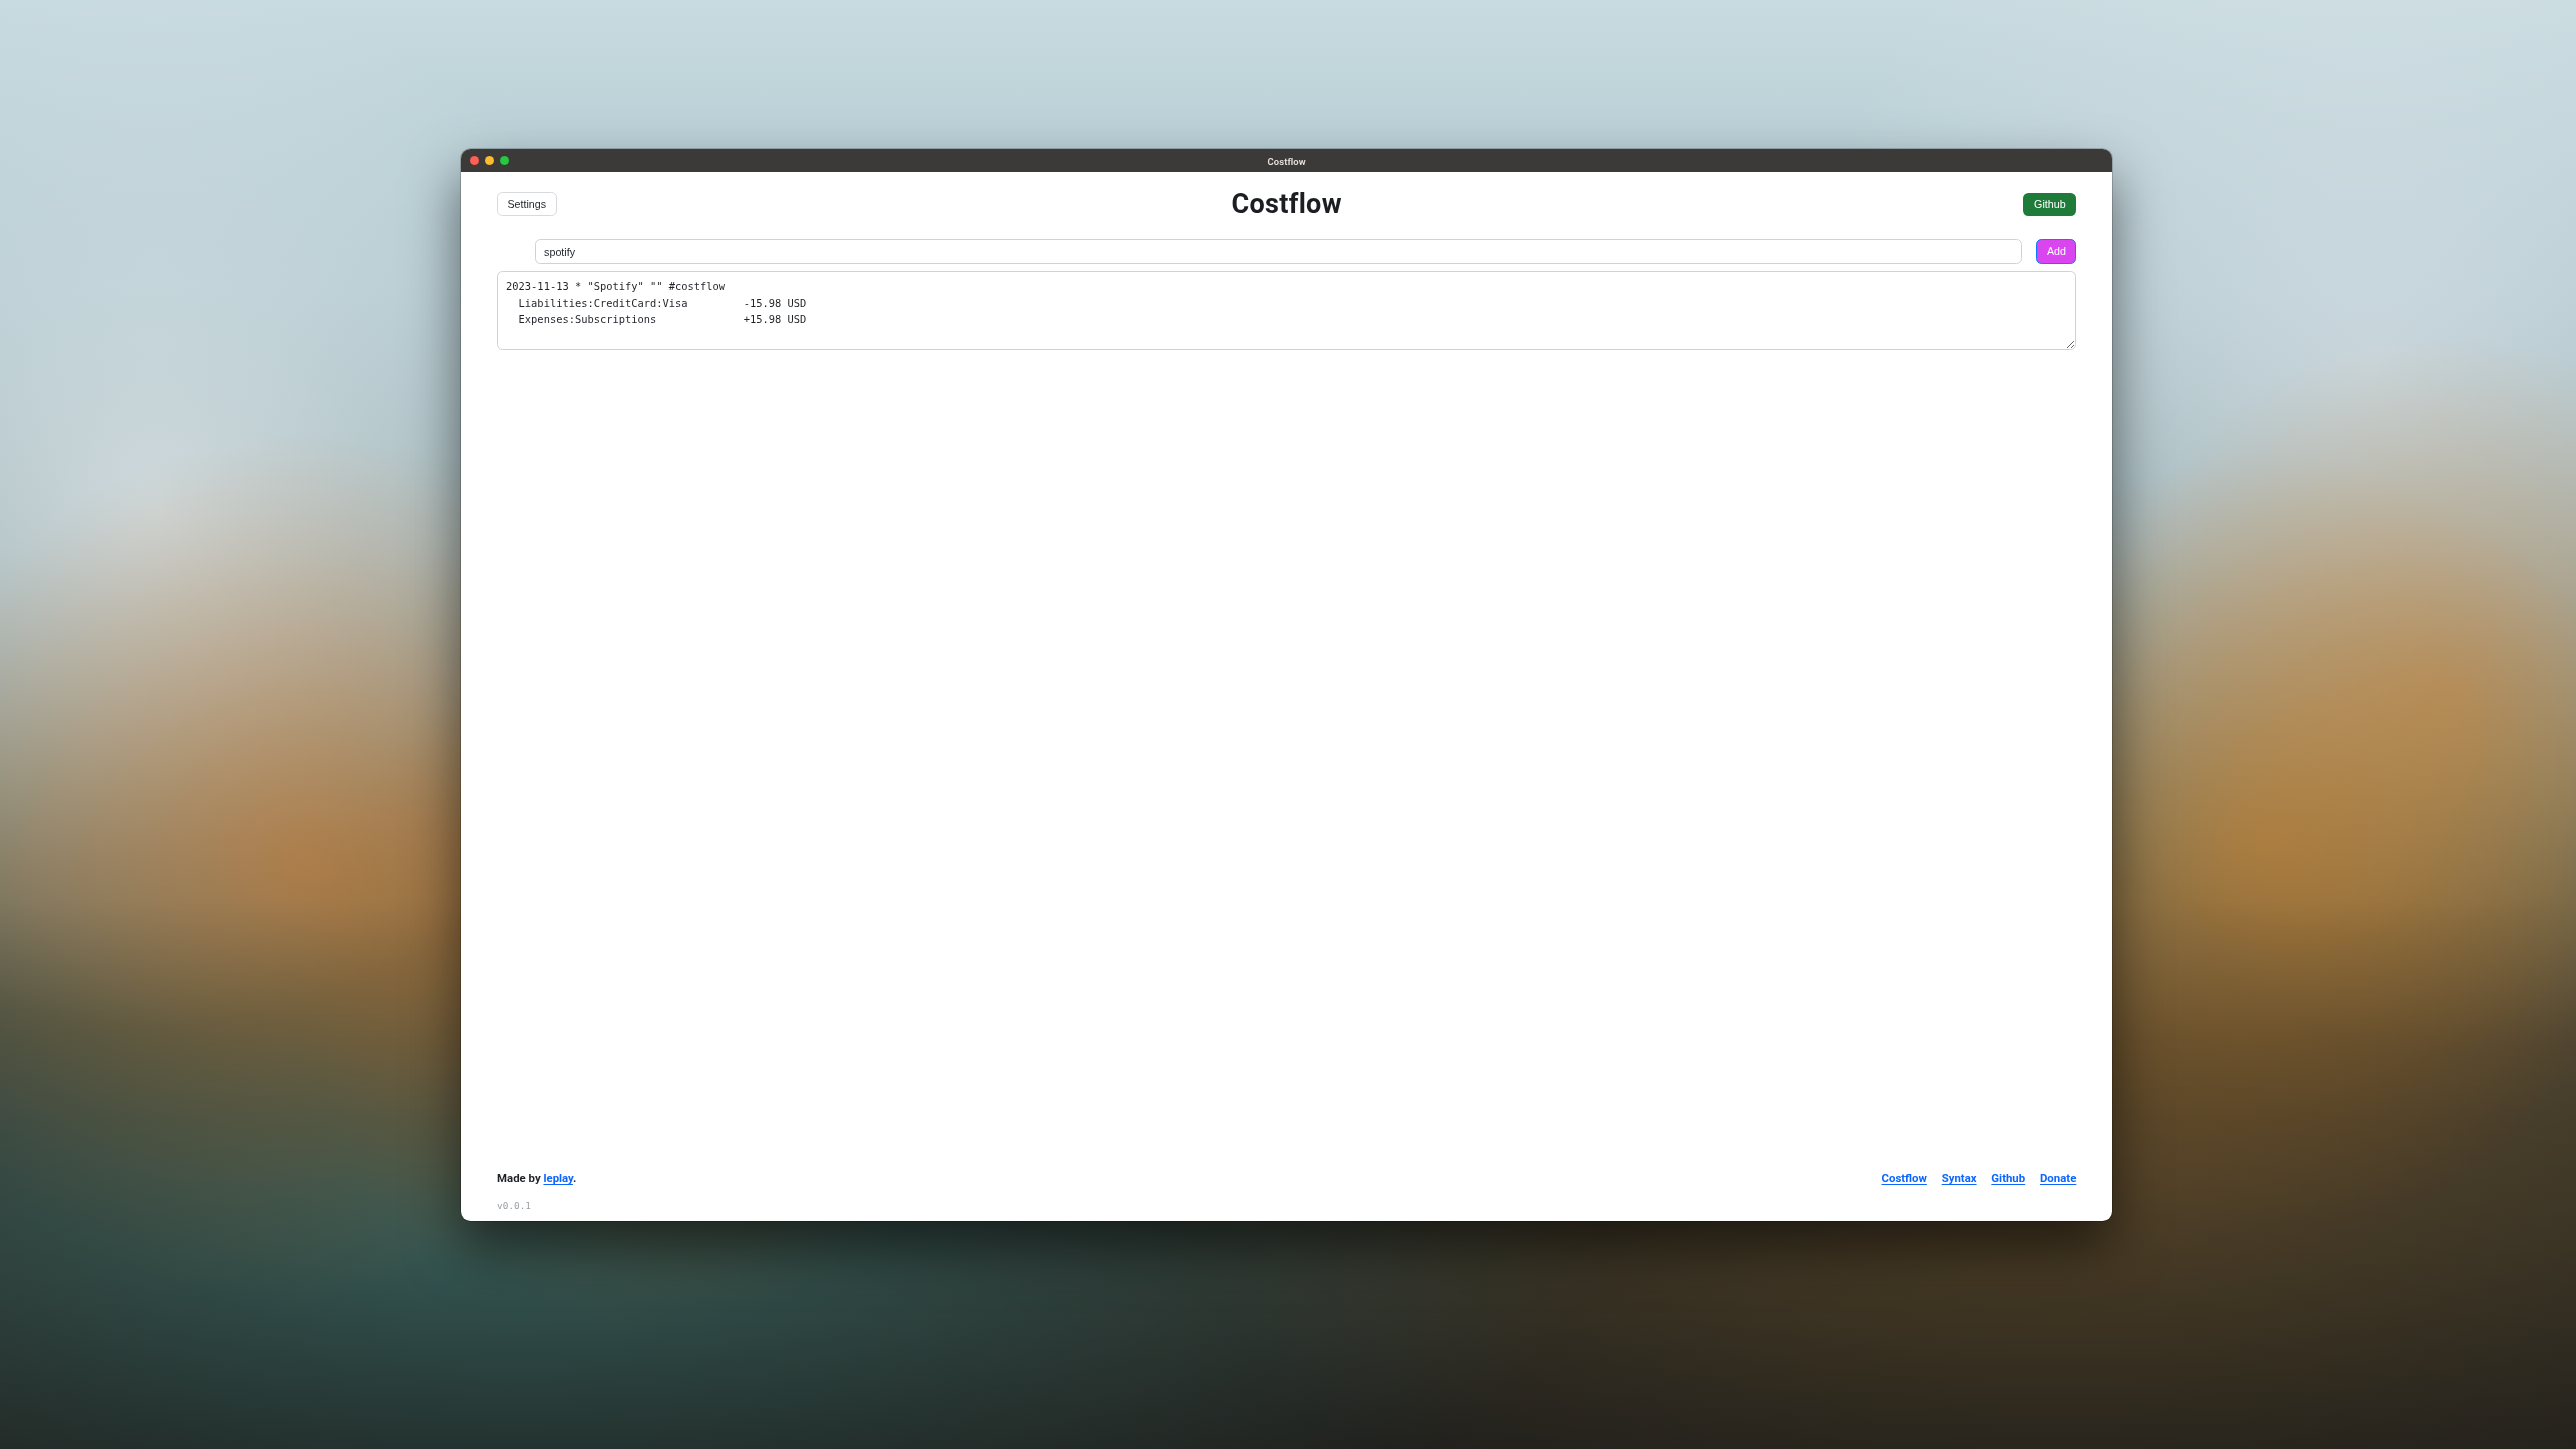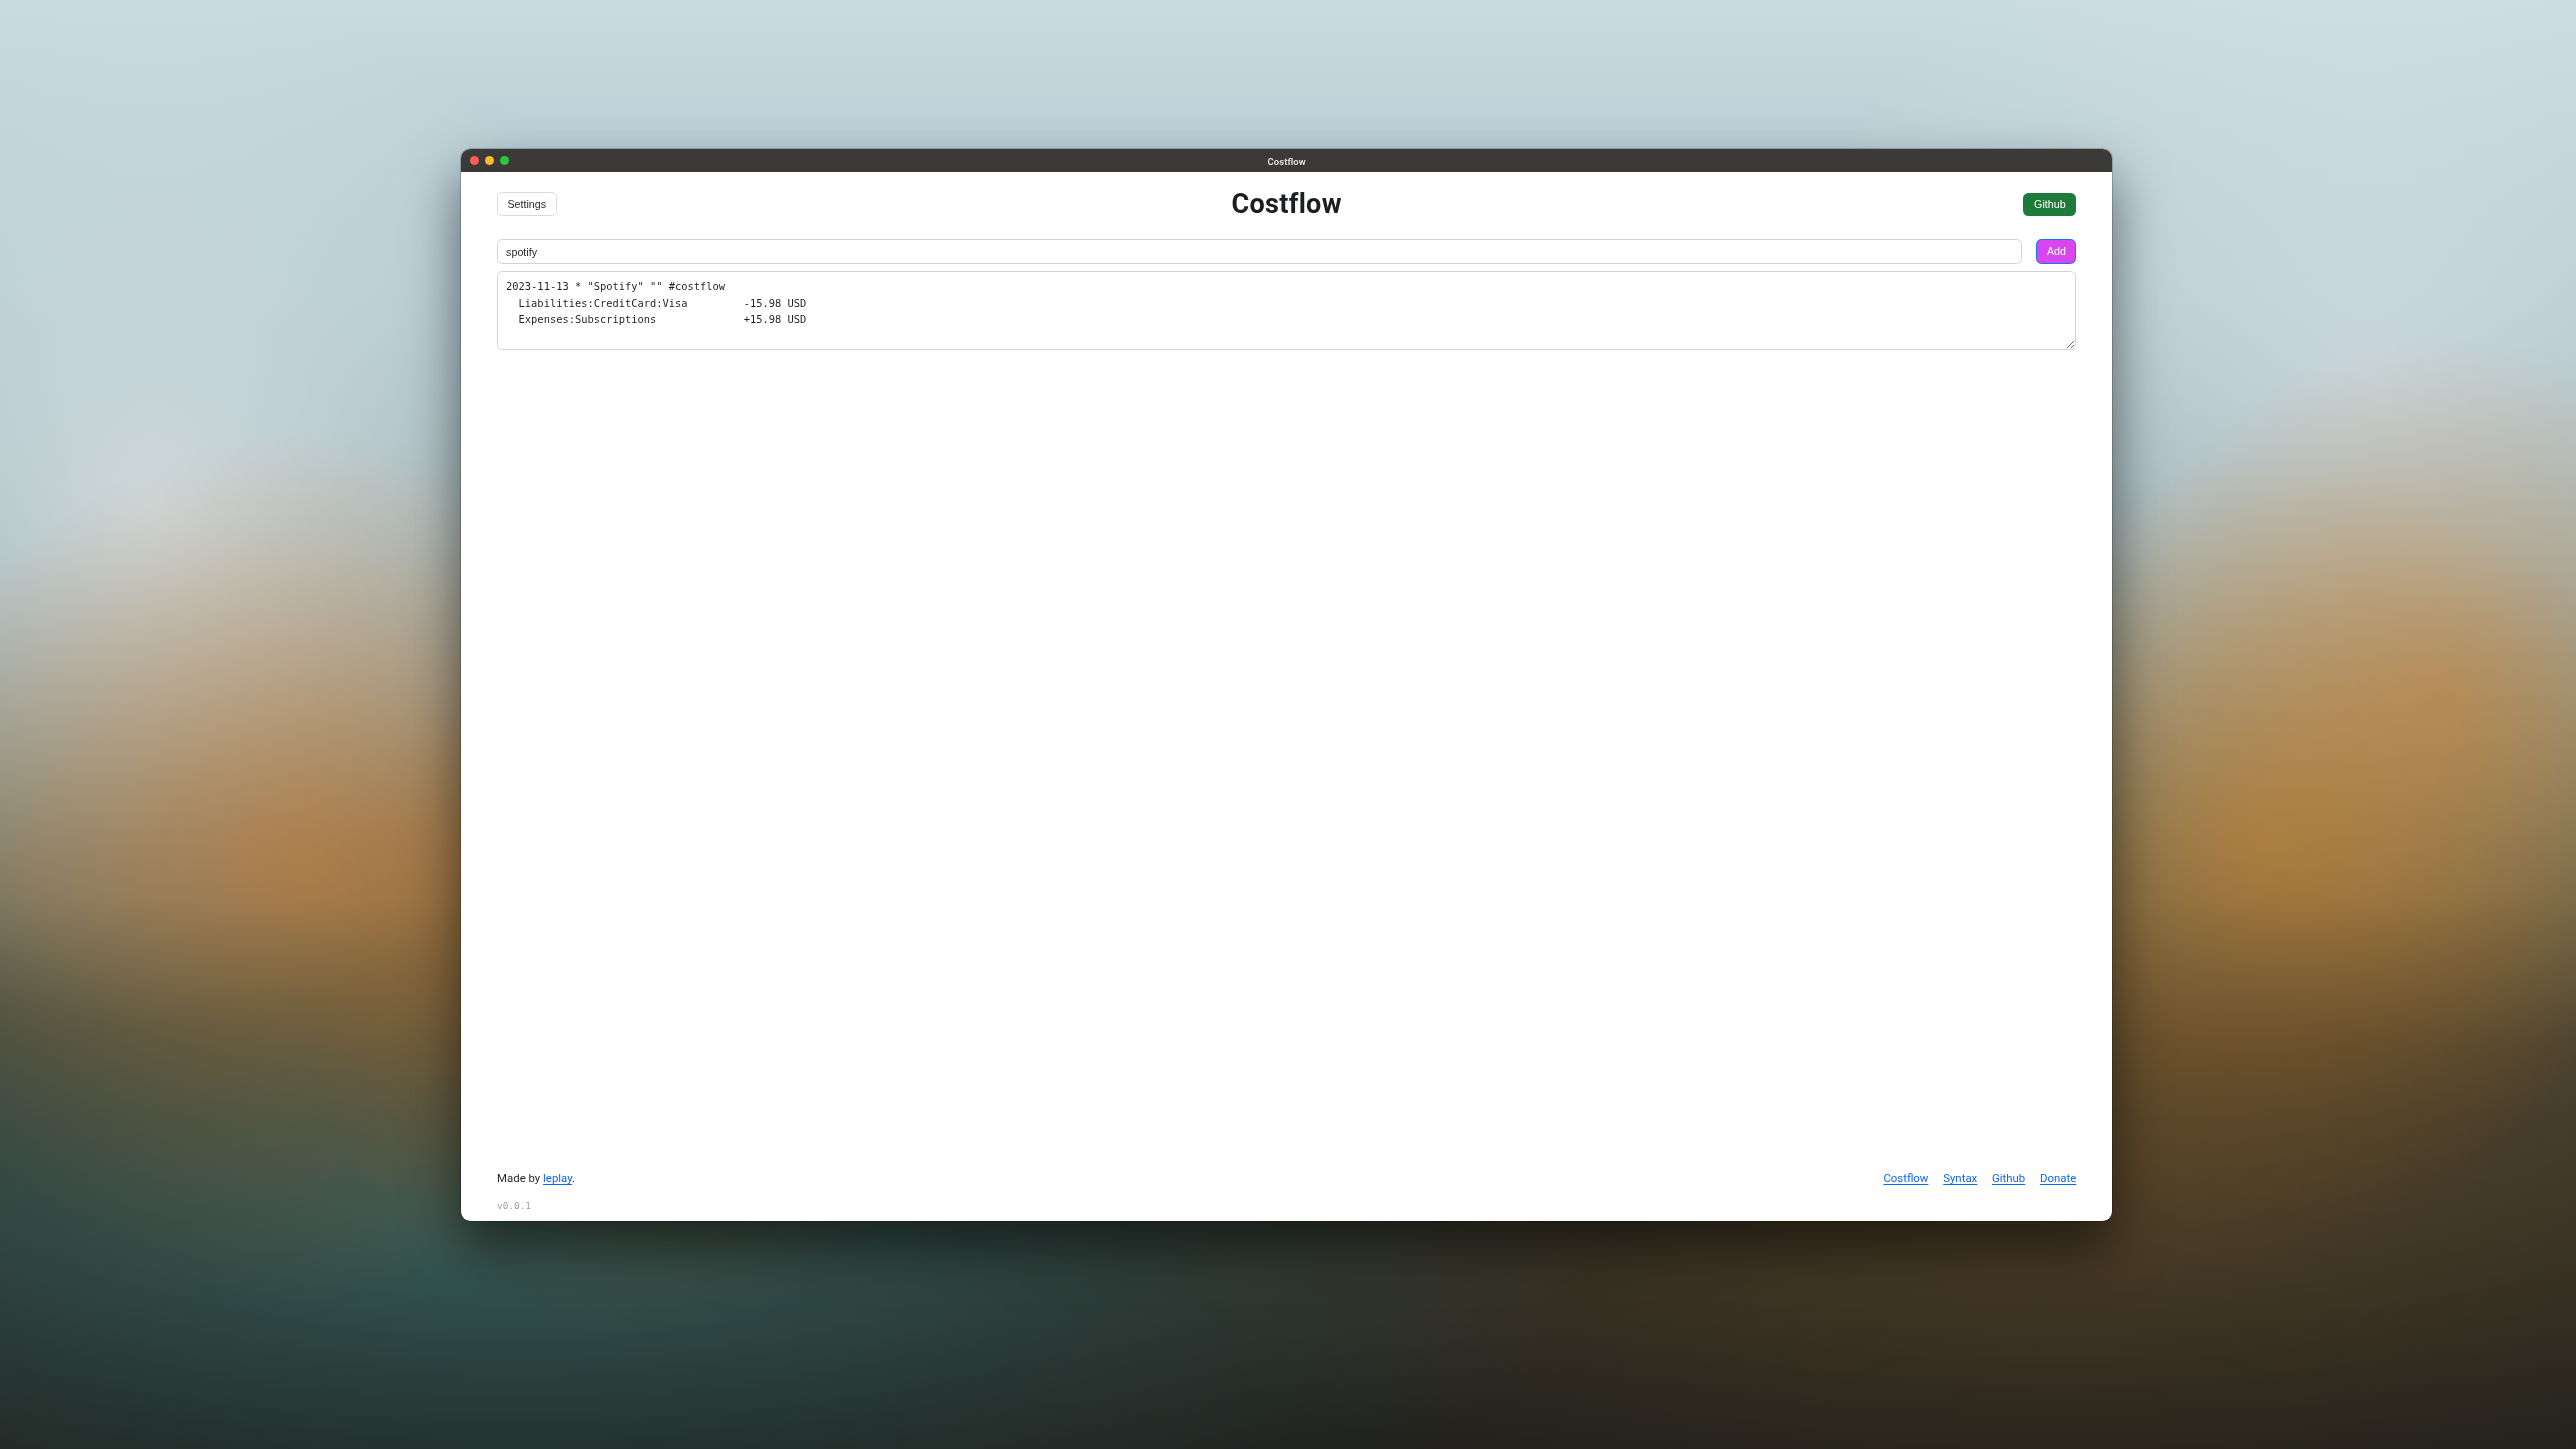--- a/index.html
+++ b/index.html
@@ -114,20 +114,21 @@
     padding: 5.4px 10.7px;
     border-radius: 5.4px;
     font-size: 10.7px;
     font-weight: 500;
   }
 
   .input-row {
     display: flex;
     gap: 14px;
     margin-bottom: 6.7px;
+    margin-left: 38px;
   }
   .text-input {
     flex: 1;
     border: 0.7px solid #cfd3d8;
     border-radius: 5.4px;
     padding: 5.4px 8px;
     font-size: 10.7px;
     color: #1f2328;
     outline: none;
   }
@@ -174,20 +175,21 @@
   .footer {
     margin-top: auto;
     padding-top: 20px;
   }
   .footer-links {
     display: flex;
     align-items: center;
     justify-content: space-between;
     font-size: 11.4px;
     color: #1f2328;
+    font-weight: bold;
   }
   .made-by a, .links a {
     color: #0a66ff;
     text-decoration: underline;
     text-underline-offset: 2px;
   }
   .links { display: flex; gap: 14.8px; }
 
   .version {
     text-align: left;

